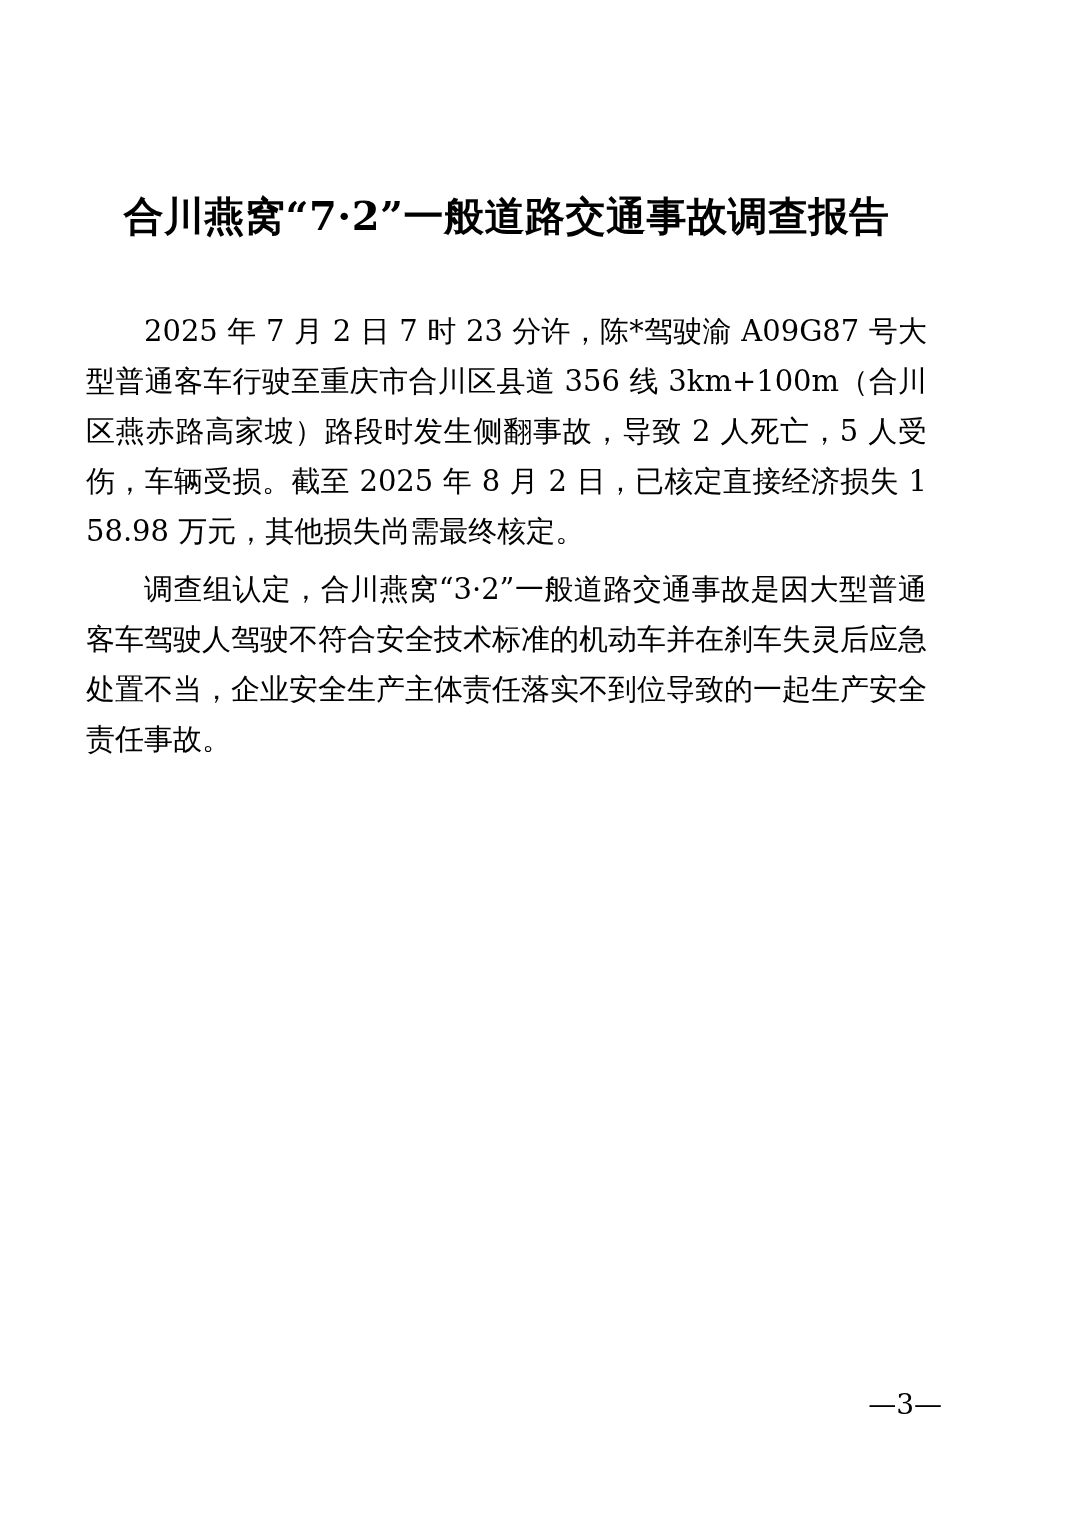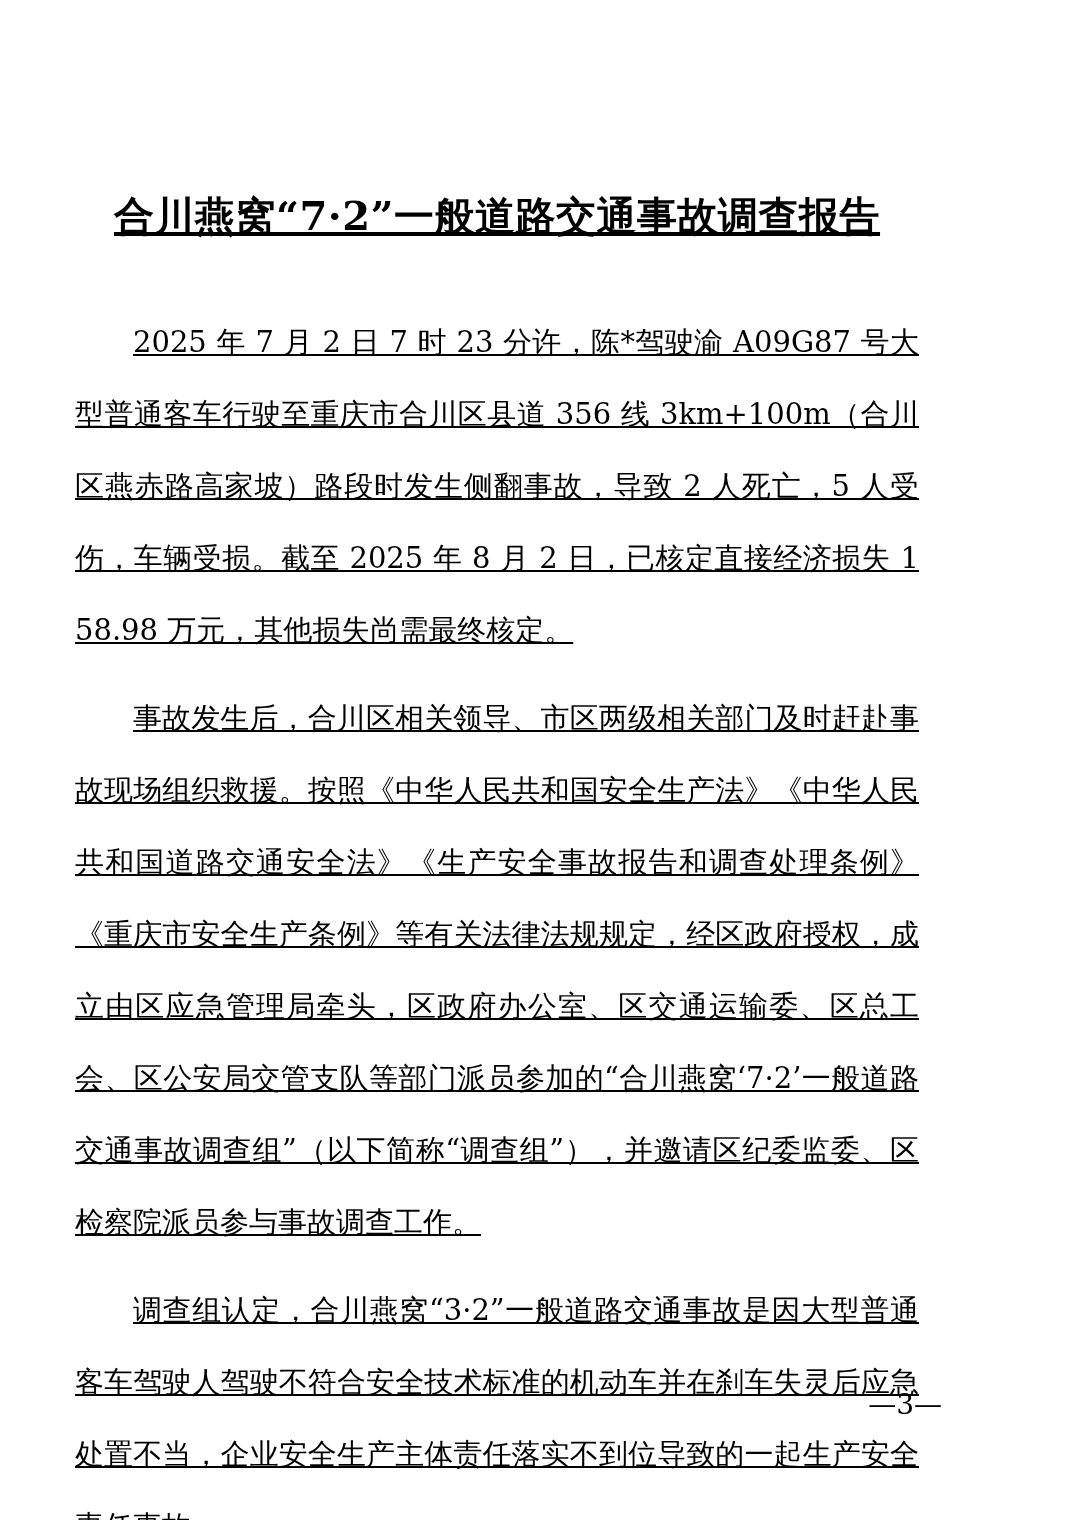--- a/index.html
+++ b/index.html
@@ -11,39 +11,38 @@
     height: 1520px;
     background: #ffffff;
     color: #000000;
     font-family: "DejaVu Serif", "Liberation Serif", serif;
   }
   .page {
     position: relative;
     width: 1074px;
     height: 1520px;
     box-sizing: border-box;
-    padding: 192px 139px 0 59px;
+    padding: 192px 139px 0 78px;
     background: #ffffff;
     overflow: hidden;
-    text-decoration: underline;
   }
   .doc-title {
     margin: 0 0 66px 0;
     font-size: 40px;
     line-height: 48px;
     font-weight: bold;
     text-align: center;
     white-space: nowrap;
     letter-spacing: 0.5px;
     font-family: "DejaVu Serif", "Liberation Serif", serif;
   }
   .body-text p {
-    margin: 16px;
+    margin: 8px;
     font-size: 29px;
-    line-height: 72px;
+    line-height: 50px;
     text-align: justify;
     text-justify: inter-ideograph;
     text-indent: 2em;
     word-break: break-all;
     font-family: "DejaVu Serif", "Liberation Serif", serif;
   }
   .page-number {
     position: absolute;
     right: 132px;
     bottom: 100px;
@@ -54,19 +53,18 @@
 </style>
 </head>
 <body>
 
 <div class="page">
 
   <h1 class="doc-title">合川燕窝“7·2”一般道路交通事故调查报告</h1>
 
   <div class="body-text">
     <p>2025 年 7 月 2 日 7 时 23 分许，陈*驾驶渝 A09G87 号大型普通客车行驶至重庆市合川区县道 356 线 3km+100m（合川区燕赤路高家坡）路段时发生侧翻事故，导致 2 人死亡，5 人受伤，车辆受损。截至 2025 年 8 月 2 日，已核定直接经济损失 158.98 万元，其他损失尚需最终核定。</p>
-    <p>事故发生后，合川区相关领导、市区两级相关部门及时赶赴事故现场组织救援。按照《中华人民共和国安全生产法》《中华人民共和国道路交通安全法》《生产安全事故报告和调查处理条例》《重庆市安全生产条例》等有关法律法规规定，经区政府授权，成立由区应急管理局牵头，区政府办公室、区交通运输委、区总工会、区公安局交管支队等部门派员参加的“合川燕窝‘7·2’一般道路交通事故调查组”（以下简称“调查组”），并邀请区纪委监委、区检察院派员参与事故调查工作。</p>
     <p>调查组认定，合川燕窝“3·2”一般道路交通事故是因大型普通客车驾驶人驾驶不符合安全技术标准的机动车并在刹车失灵后应急处置不当，企业安全生产主体责任落实不到位导致的一起生产安全责任事故。</p>
   </div>
 
   <div class="page-number">—3—</div>
 
 </div>
 
 </body></html>

